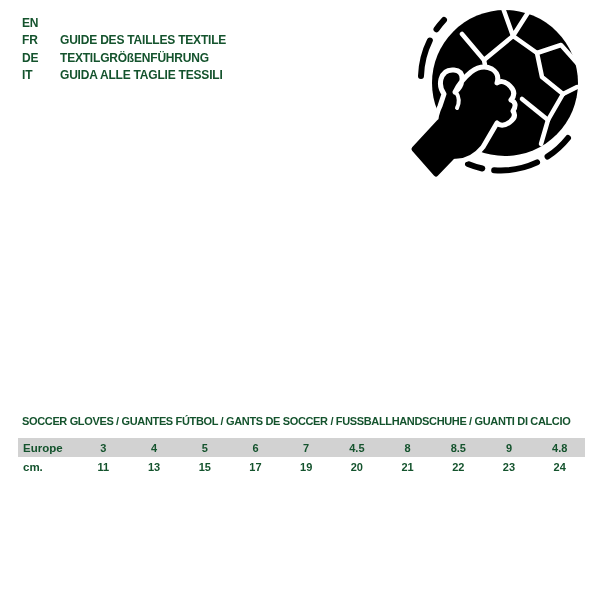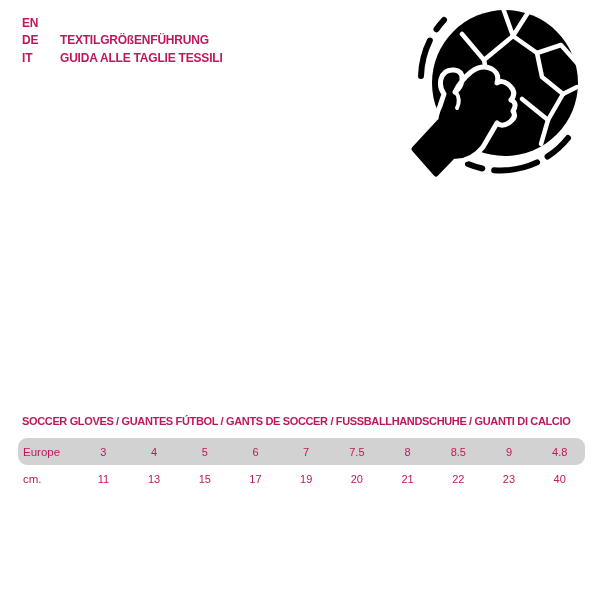--- a/index.html
+++ b/index.html
@@ -1,42 +1,46 @@
 <!DOCTYPE html>
 <html><head>
 <meta charset="utf-8">
 <style>
   html,body { margin:0; padding:0; background:#fff; }
   .canvas {
     position:relative; width:600px; height:600px; background:#ffffff;
-    font-family:"Liberation Sans", sans-serif; color:#be185d; overflow:hidden;
+    font-family:"Liberation Sans", sans-serif; color:#14532d; overflow:hidden;
   }
   
   .lang-block { position:absolute; top:15px; left:22px; }
   .lang-row { display:flex; line-height:17.4px; font-weight:bold; font-size:12px; letter-spacing:-0.2px; }
   .lang-code { width:38px; flex:0 0 38px; }
   .lang-label { white-space:nowrap; }
   
   .icon-wrap { position:absolute; left:400px; top:0; width:200px; height:200px; }
   
   .table-title { position:absolute; top:415px; left:22px; font-weight:bold; font-size:11px; letter-spacing:-0.35px; white-space:nowrap; }
   .size-table { position:absolute; top:438px; left:18px; width:567px; }
-  .size-row { display:flex; height:27px; align-items:center; font-size:11px; font-weight:normal;border-radius:9px; }
+  .size-row { display:flex; height:19px; align-items:center; font-size:11px; font-weight:bold; }
   .size-row.highlight { background:#d2d2d2; }
   .row-label { flex:0 0 60px; width:60px; padding-left:5px; box-sizing:border-box; font-size:11.5px; }
   .size-cell { flex:1 1 0; text-align:center; }
 </style>
 </head>
 <body>
 
 <div class="canvas">
 
   <div class="lang-block">
     <div class="lang-row">
       <span class="lang-code">EN</span>
+    </div>
+    <div class="lang-row">
+      <span class="lang-code">FR</span>
+      <span class="lang-label">GUIDE DES TAILLES TEXTILE</span>
     </div>
     <div class="lang-row">
       <span class="lang-code">DE</span>
       <span class="lang-label">TEXTILGRÖßENFÜHRUNG</span>
     </div>
     <div class="lang-row">
       <span class="lang-code">IT</span>
       <span class="lang-label">GUIDA ALLE TAGLIE TESSILI</span>
     </div>
   </div>
@@ -74,34 +78,34 @@
   <div class="table-title">SOCCER GLOVES / GUANTES FÚTBOL / GANTS DE SOCCER / FUSSBALLHANDSCHUHE / GUANTI DI CALCIO</div>
 
   <div class="size-table">
     <div class="size-row highlight">
       <span class="row-label">Europe</span>
       <span class="size-cell">3</span>
       <span class="size-cell">4</span>
       <span class="size-cell">5</span>
       <span class="size-cell">6</span>
       <span class="size-cell">7</span>
-      <span class="size-cell">7.5</span>
+      <span class="size-cell">4.5</span>
       <span class="size-cell">8</span>
       <span class="size-cell">8.5</span>
       <span class="size-cell">9</span>
       <span class="size-cell">4.8</span>
     </div>
     <div class="size-row">
       <span class="row-label">cm.</span>
       <span class="size-cell">11</span>
       <span class="size-cell">13</span>
       <span class="size-cell">15</span>
       <span class="size-cell">17</span>
       <span class="size-cell">19</span>
       <span class="size-cell">20</span>
       <span class="size-cell">21</span>
       <span class="size-cell">22</span>
       <span class="size-cell">23</span>
-      <span class="size-cell">40</span>
+      <span class="size-cell">24</span>
     </div>
   </div>
 
 </div>
 
 </body></html>

